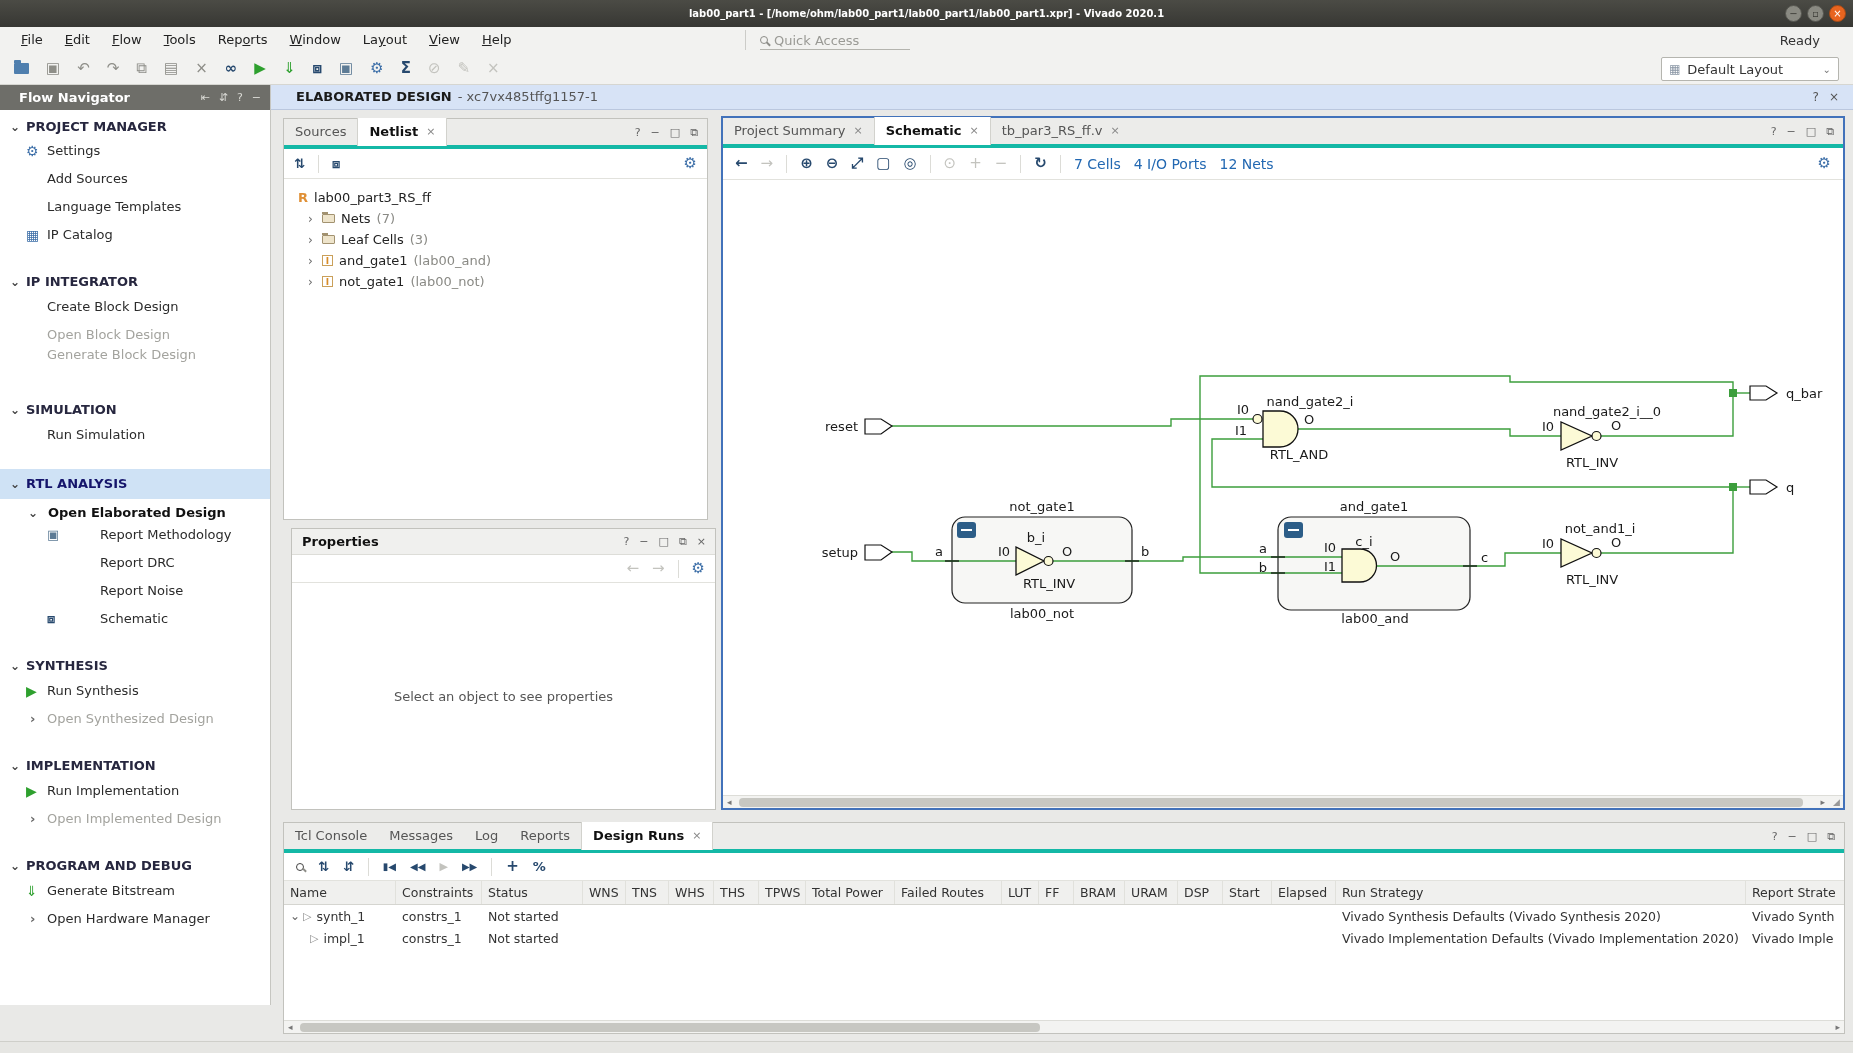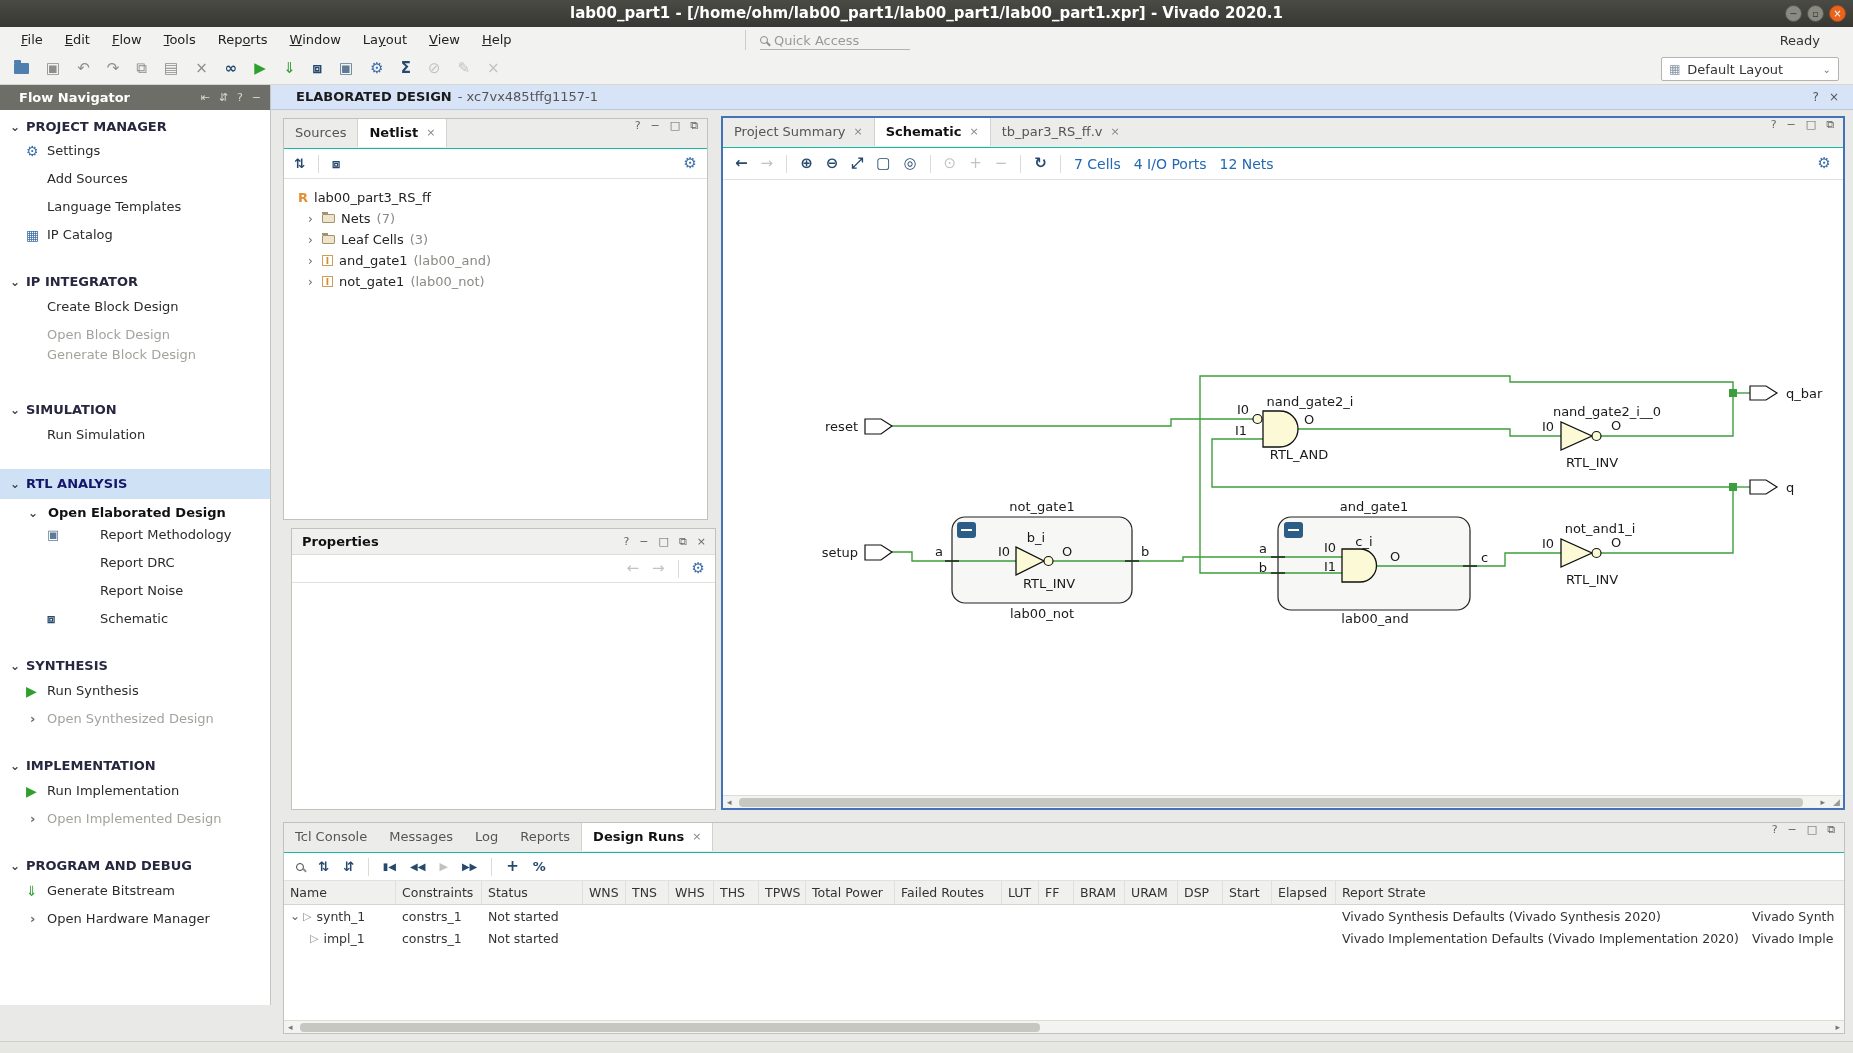--- a/index.html
+++ b/index.html
@@ -1,21 +1,21 @@
 <!DOCTYPE html>
 <html><head>
 <meta charset="utf-8">
 <style>
   * { margin:0; padding:0; box-sizing:border-box; }
   html,body { width:1853px; height:1053px; }
   body { position:relative; font-family:"DejaVu Sans","Liberation Sans",sans-serif; background:#e9e9e7; overflow:hidden; font-size:13px; color:#2b2b2b; }
 
   
   .titlebar { position:absolute; left:0; top:0; width:1853px; height:27px; background:linear-gradient(#4b4b45,#373733); }
-  .title-text { position:absolute; left:0; right:0; top:0; text-align:center; line-height:27px; font-weight:bold; font-size:15px; color:#fff; }
+  .title-text { position:absolute; left:0; right:0; top:0; text-align:center; line-height:27px; font-weight:bold; font-size:10px; color:#fff; }
   .win-btns { position:absolute; right:7px; top:5px; display:flex; gap:5px; }
   .win-btn { width:17px; height:17px; border-radius:50%; background:#8a8a82; border:1px solid #55554f; color:#3a3a35; font-size:10px; line-height:15px; text-align:center; }
   .win-btn.close { background:#e8641f; border-color:#a64a15; color:#fff; }
 
   
   .menubar { position:absolute; left:0; top:27px; width:1853px; height:26px; background:#f2f2f0; }
   .menus { position:absolute; left:10px; top:0; display:flex; }
   .menu-item { padding:0 11px; line-height:26px; color:#222; }
   .menu-item u { text-decoration:underline; }
   .qa-sep { position:absolute; left:745px; top:3px; width:1px; height:20px; background:#ccccc8; }
@@ -58,21 +58,21 @@
   .fn-hl { background:#cfe2f5; color:#15156b; height:30px; line-height:30px; }
 
   
   .elab-bar { position:absolute; left:271px; top:85px; width:1582px; height:25px; background:#d7e3f6; border-bottom:1px solid #bac7de; line-height:24px; padding-left:25px; }
   .elab-bar b { color:#1a1a1a; }
   .elab-dev { color:#555; margin-left:6px; }
   .elab-icons { position:absolute; right:14px; top:0; display:flex; gap:10px; color:#555; font-size:12px; }
 
   
   .panel { position:absolute; background:#fff; border:1px solid #c2c2bd; }
-  .tabbar { height:30px; background:#ececea; border-bottom:1px solid #14b8a6; display:flex; align-items:flex-start; color:#555; }
+  .tabbar { height:30px; background:#ececea; border-bottom:4px solid #14b8a6; display:flex; align-items:center; color:#555; }
   .tab { padding:0 11px; line-height:28px; display:flex; gap:8px; align-items:center; }
   .tab.active { background:#fff; color:#111; font-weight:bold; border-left:1px solid #d2d2cd; border-right:1px solid #d2d2cd; }
   .tab .x { color:#888; font-size:11px; font-weight:normal; }
   .panel-icons { margin-left:auto; display:flex; gap:10px; align-items:center; padding-right:9px; color:#666; font-size:11px; }
   .ptoolbar { height:30px; border-bottom:1px solid #e2e2dd; display:flex; align-items:center; gap:13px; padding:0 10px; }
 
   
   .tree { padding-top:8px; font-size:13px; }
   .trow { height:21px; display:flex; align-items:center; gap:6px; padding-left:24px; color:#222; }
   .trow.root { padding-left:14px; }
@@ -283,20 +283,21 @@
       <span>⧉</span>
       <span>×</span>
     </span>
   </div>
   <div class="ptoolbar" style="height:28px">
     <span style="margin-left:auto" class="ic c-dis">←</span>
     <span class="ic c-dis">→</span>
     <span class="tb-sep"></span>
     <span class="ic c-blue">⚙</span>
   </div>
+  <div class="props-empty">Select an object to see properties</div>
 </div>
 
 <div class="schem-panel">
   <div class="tabbar">
     <div class="tab">
         <span>Project Summary</span>
         <span class="x">×</span>
       </div>
     <div class="tab active">
         <span>Schematic</span>
@@ -486,20 +487,21 @@
     <div class="hc" style="width:47px">TPWS</div>
     <div class="hc" style="width:89px">Total Power</div>
     <div class="hc" style="width:107px">Failed Routes</div>
     <div class="hc" style="width:37px">LUT</div>
     <div class="hc" style="width:35px">FF</div>
     <div class="hc" style="width:51px">BRAM</div>
     <div class="hc" style="width:53px">URAM</div>
     <div class="hc" style="width:45px">DSP</div>
     <div class="hc" style="width:49px">Start</div>
     <div class="hc" style="width:64px">Elapsed</div>
+    <div class="hc" style="width:410px">Run Strategy</div>
     <div class="hc" style="width:95px;border-right:none">Report Strate</div>
   </div>
   <div class="dr-row">
     <div class="dc namecell" style="width:112px">
       <span class="tarrow">⌄</span>
       <span class="runarrow">▷</span>
       <span>synth_1</span>
     </div>
     <div class="dc" style="width:86px">constrs_1</div>
     <div class="dc" style="width:101px">Not started</div>

